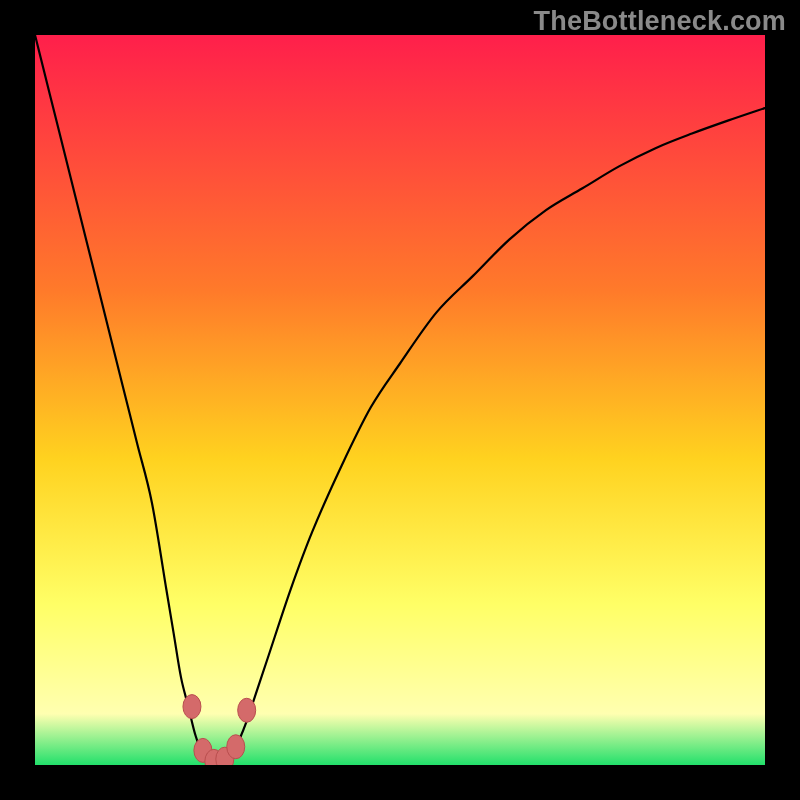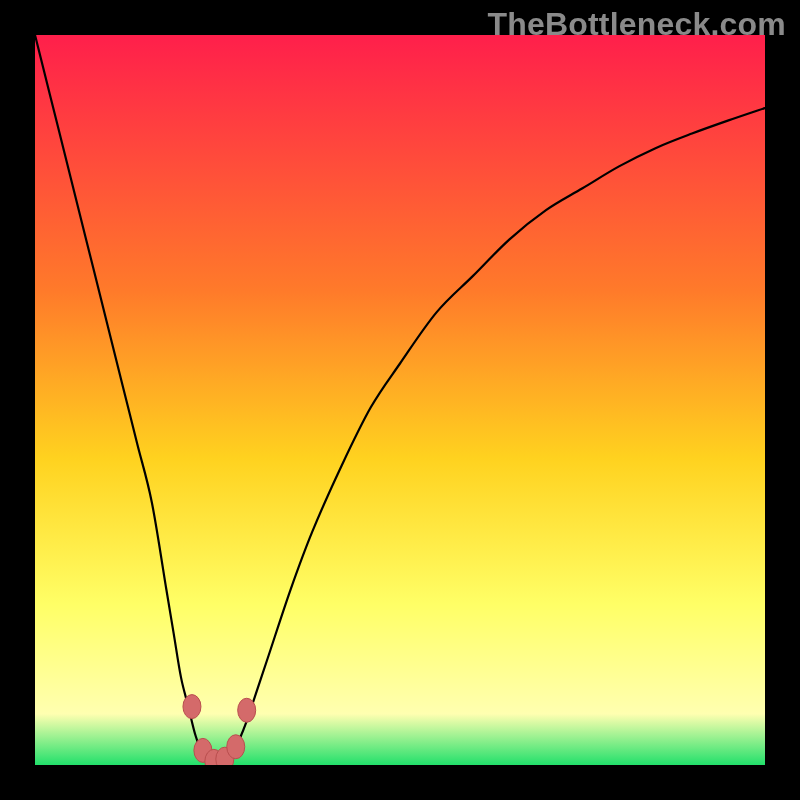--- a/index.html
+++ b/index.html
@@ -24,21 +24,21 @@
     top: 35px;
     width: 730px;
     height: 730px;
     overflow: hidden;
   }
   .watermark {
     position: absolute;
     top: 6px;
     right: 14px;
     font-family: Arial, Helvetica, sans-serif;
-    font-size: 32px;
+    font-size: 27px;
     font-weight: 600;
     color: #8a8a8a;
     letter-spacing: 0.2px;
   }
   svg { display: block; }
 </style>
 </head>
 <body>
 
 <div class="frame">

